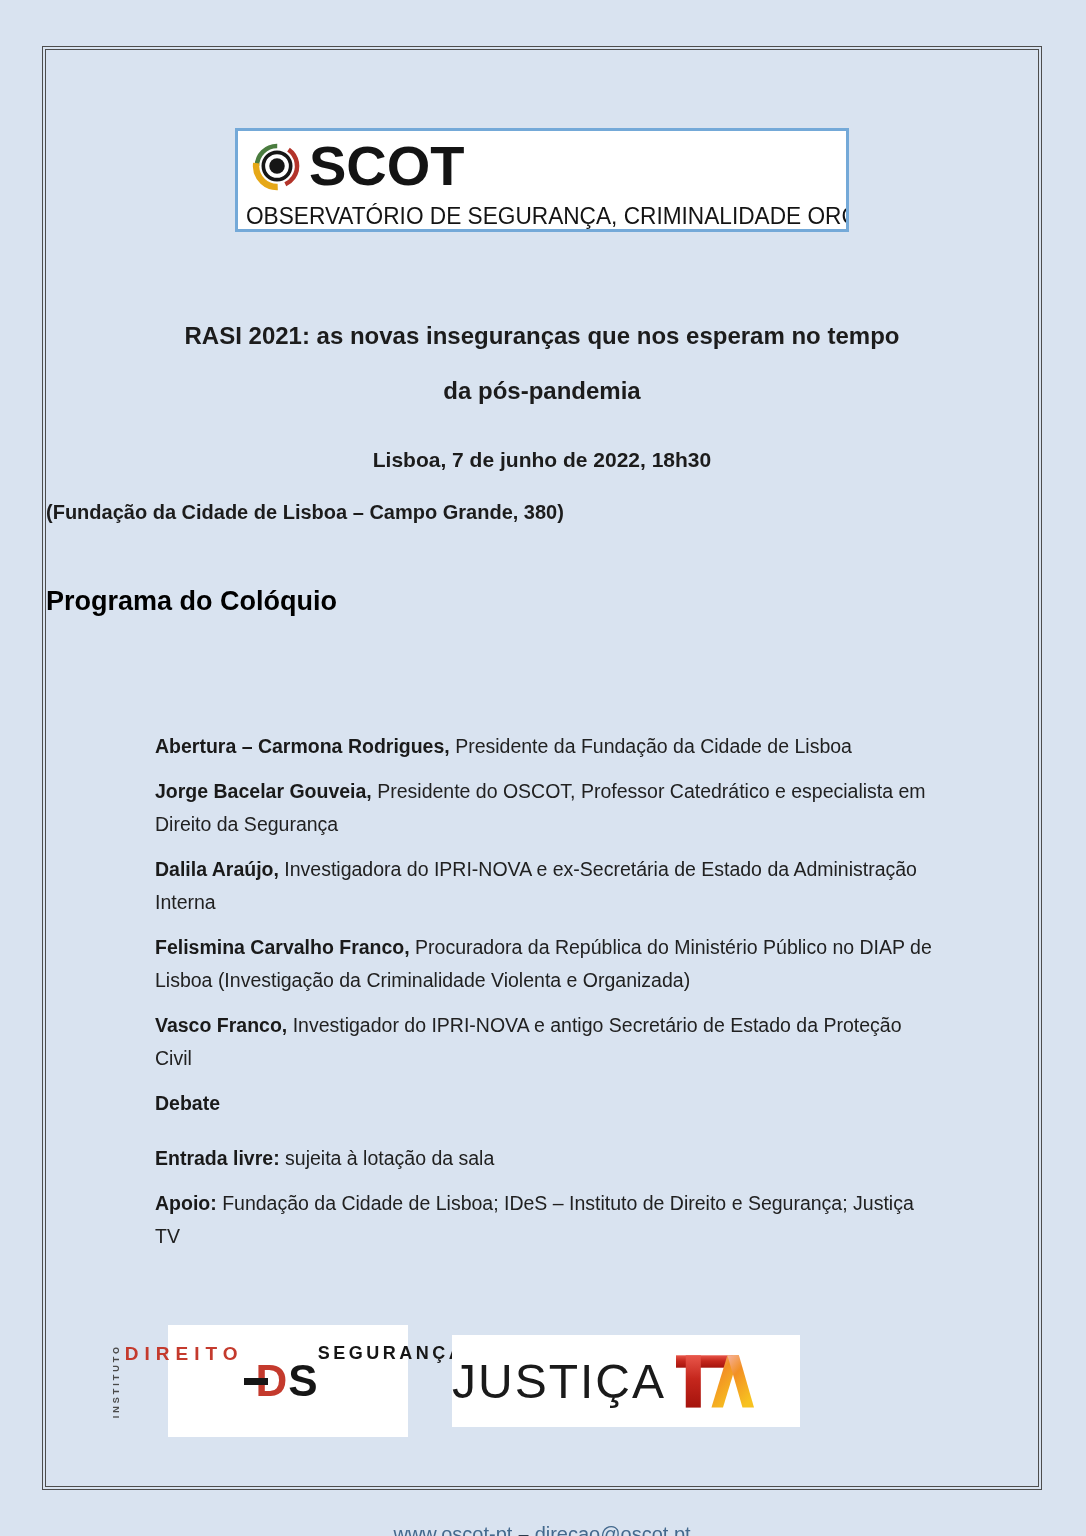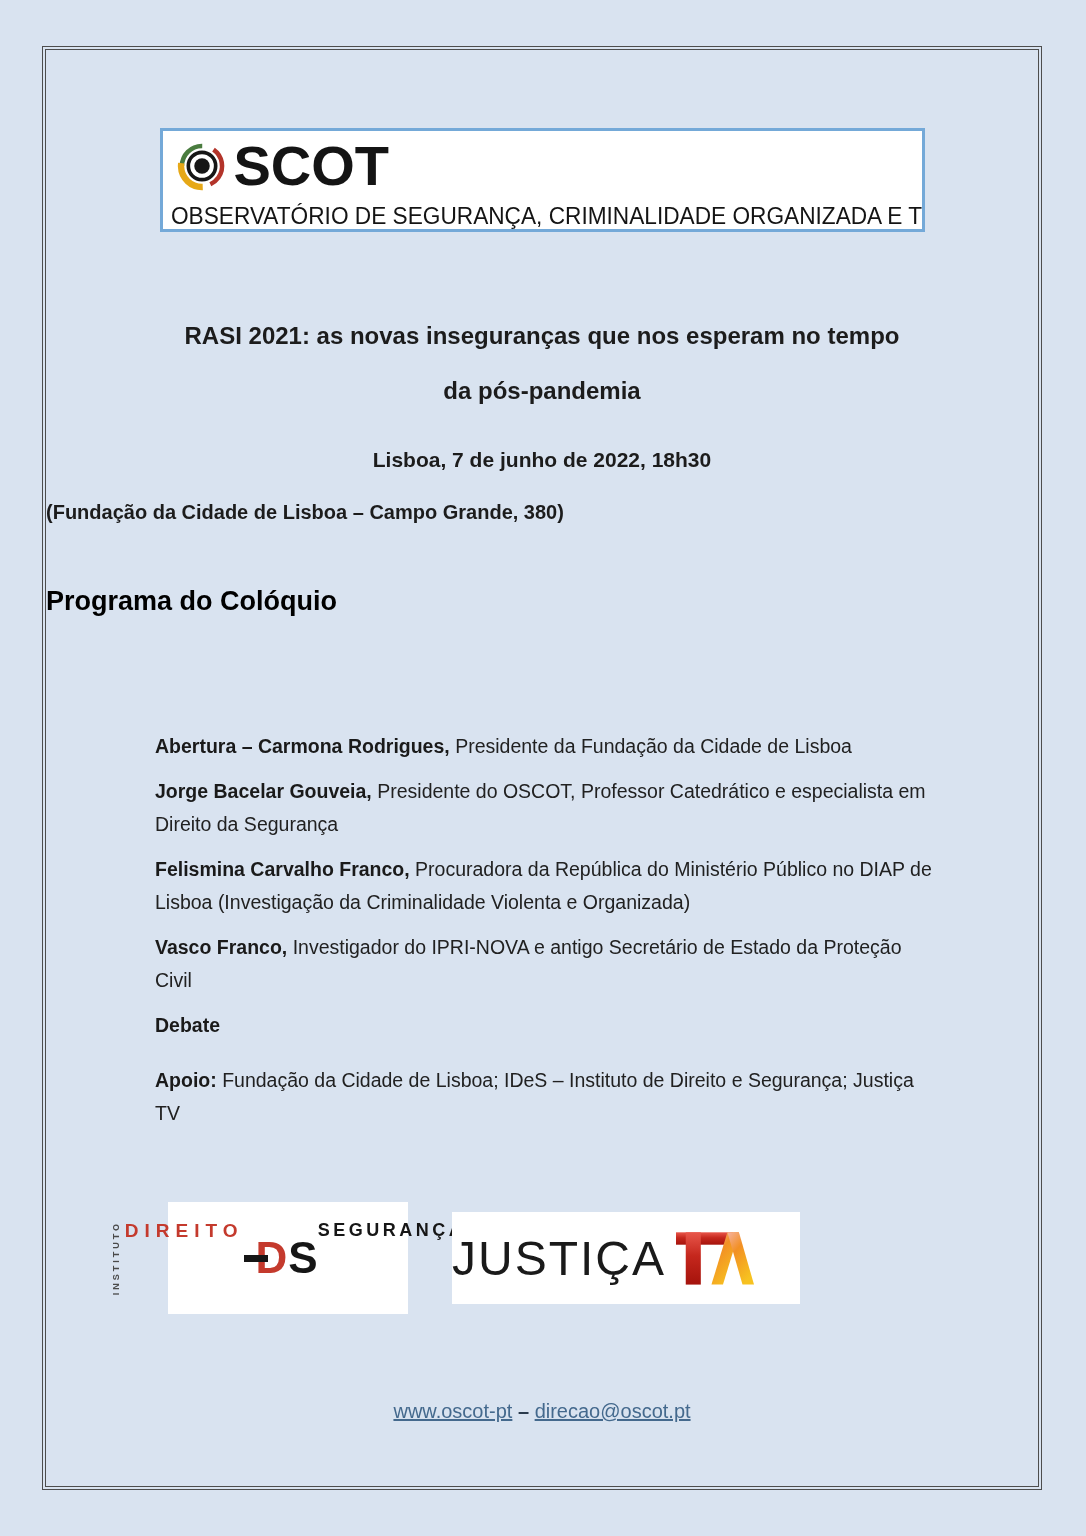--- a/index.html
+++ b/index.html
@@ -14,21 +14,21 @@
   .frame{
     position:absolute;
     left:42px;top:46px;
     width:1000px;height:1444px;
     border:4px double #4d4d4d;
     box-sizing:border-box;
   }
   
   .logo-box{
     margin:78px auto 0 auto;
-    width:765px;height:104px;
+    width:614px;height:104px;
     background:#ffffff;
     border:3px solid #74a9d8;
     box-sizing:border-box;
     padding:4px 8px 2px 8px;
     overflow:hidden;
   }
   .brand-row{display:flex;align-items:center;height:62px;}
   .oscot-icon{width:62px;height:62px;flex:0 0 auto;}
   .brand-text{
     font-size:56px;font-weight:bold;color:#141414;
@@ -147,26 +147,28 @@
   </div>
 
   <div class="event-date">Lisboa, 7 de junho de 2022, 18h30</div>
   <div class="event-venue">(Fundação da Cidade de Lisboa – Campo Grande, 380)</div>
 
   <div class="program-heading">Programa do Colóquio</div>
 
   <div class="speakers">
     <p><b>Abertura – Carmona Rodrigues,</b><span> Presidente da Fundação da Cidade de Lisboa</span></p>
     <p><b>Jorge Bacelar Gouveia,</b><span> Presidente do OSCOT, Professor Catedrático e especialista em Direito da Segurança</span></p>
+    <p><b>Dalila Araújo,</b><span> Investigadora do IPRI-NOVA e ex-Secretária de Estado da Administração Interna</span></p>
     <p><b>Felismina Carvalho Franco,</b><span> Procuradora da República do Ministério Público no DIAP de Lisboa (Investigação da Criminalidade Violenta e Organizada)</span></p>
     <p><b>Vasco Franco,</b><span> Investigador do IPRI-NOVA e antigo Secretário de Estado da Proteção Civil</span></p>
     <p><b>Debate</b><span></span></p>
   </div>
 
   <div class="notes">
+    <p><b>Entrada livre:</b><span> sujeita à lotação da sala</span></p>
     <p><b>Apoio:</b><span> Fundação da Cidade de Lisboa; IDeS – Instituto de Direito e Segurança; Justiça TV</span></p>
   </div>
 
   <div class="sponsors">
     <div class="ids-box">
       <div class="ids-inner">
         <span class="ids-vertical">INSTITUTO</span>
         <span class="ids-main">
           <span class="ids-direito">DIREITO</span>
           <span class="ids-ds">

